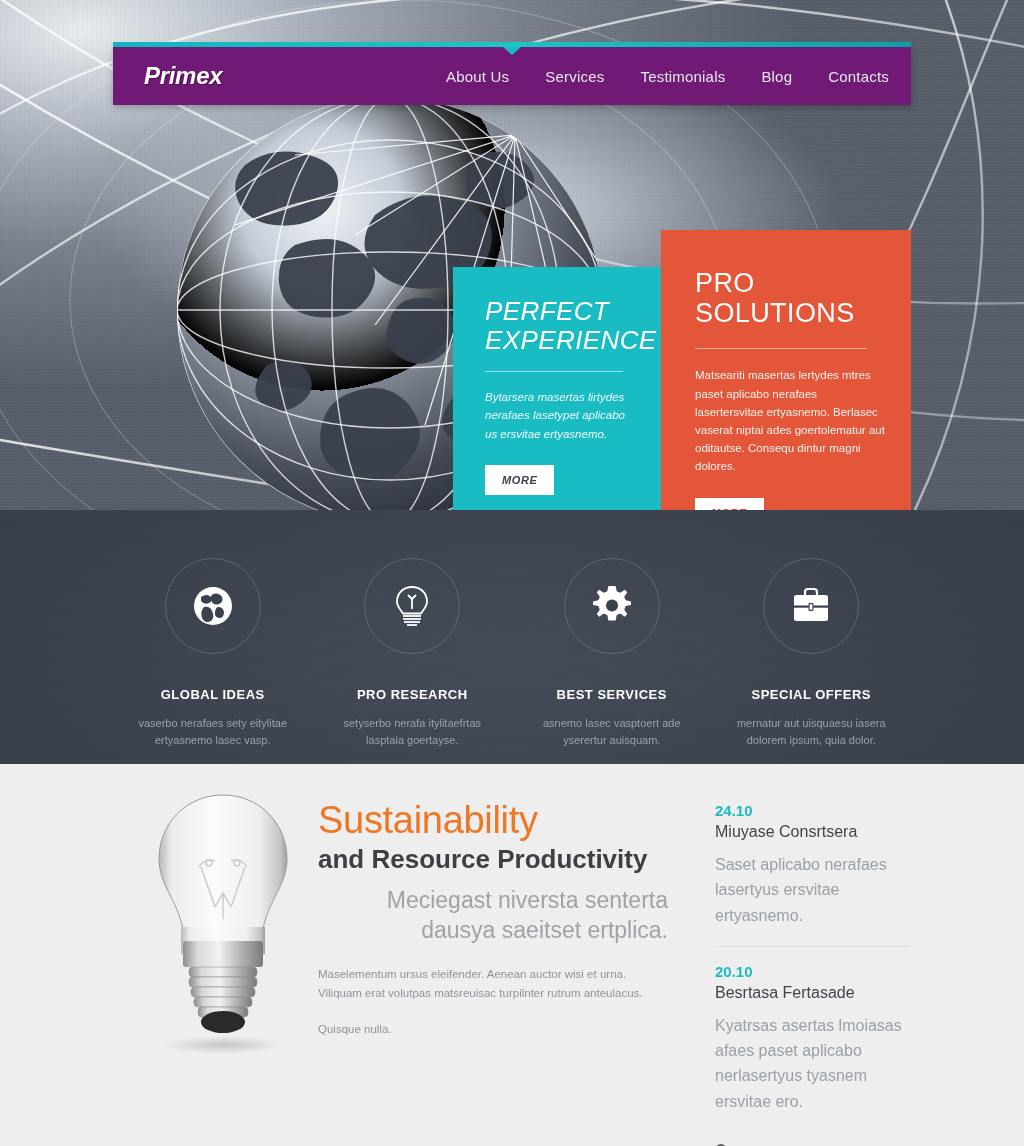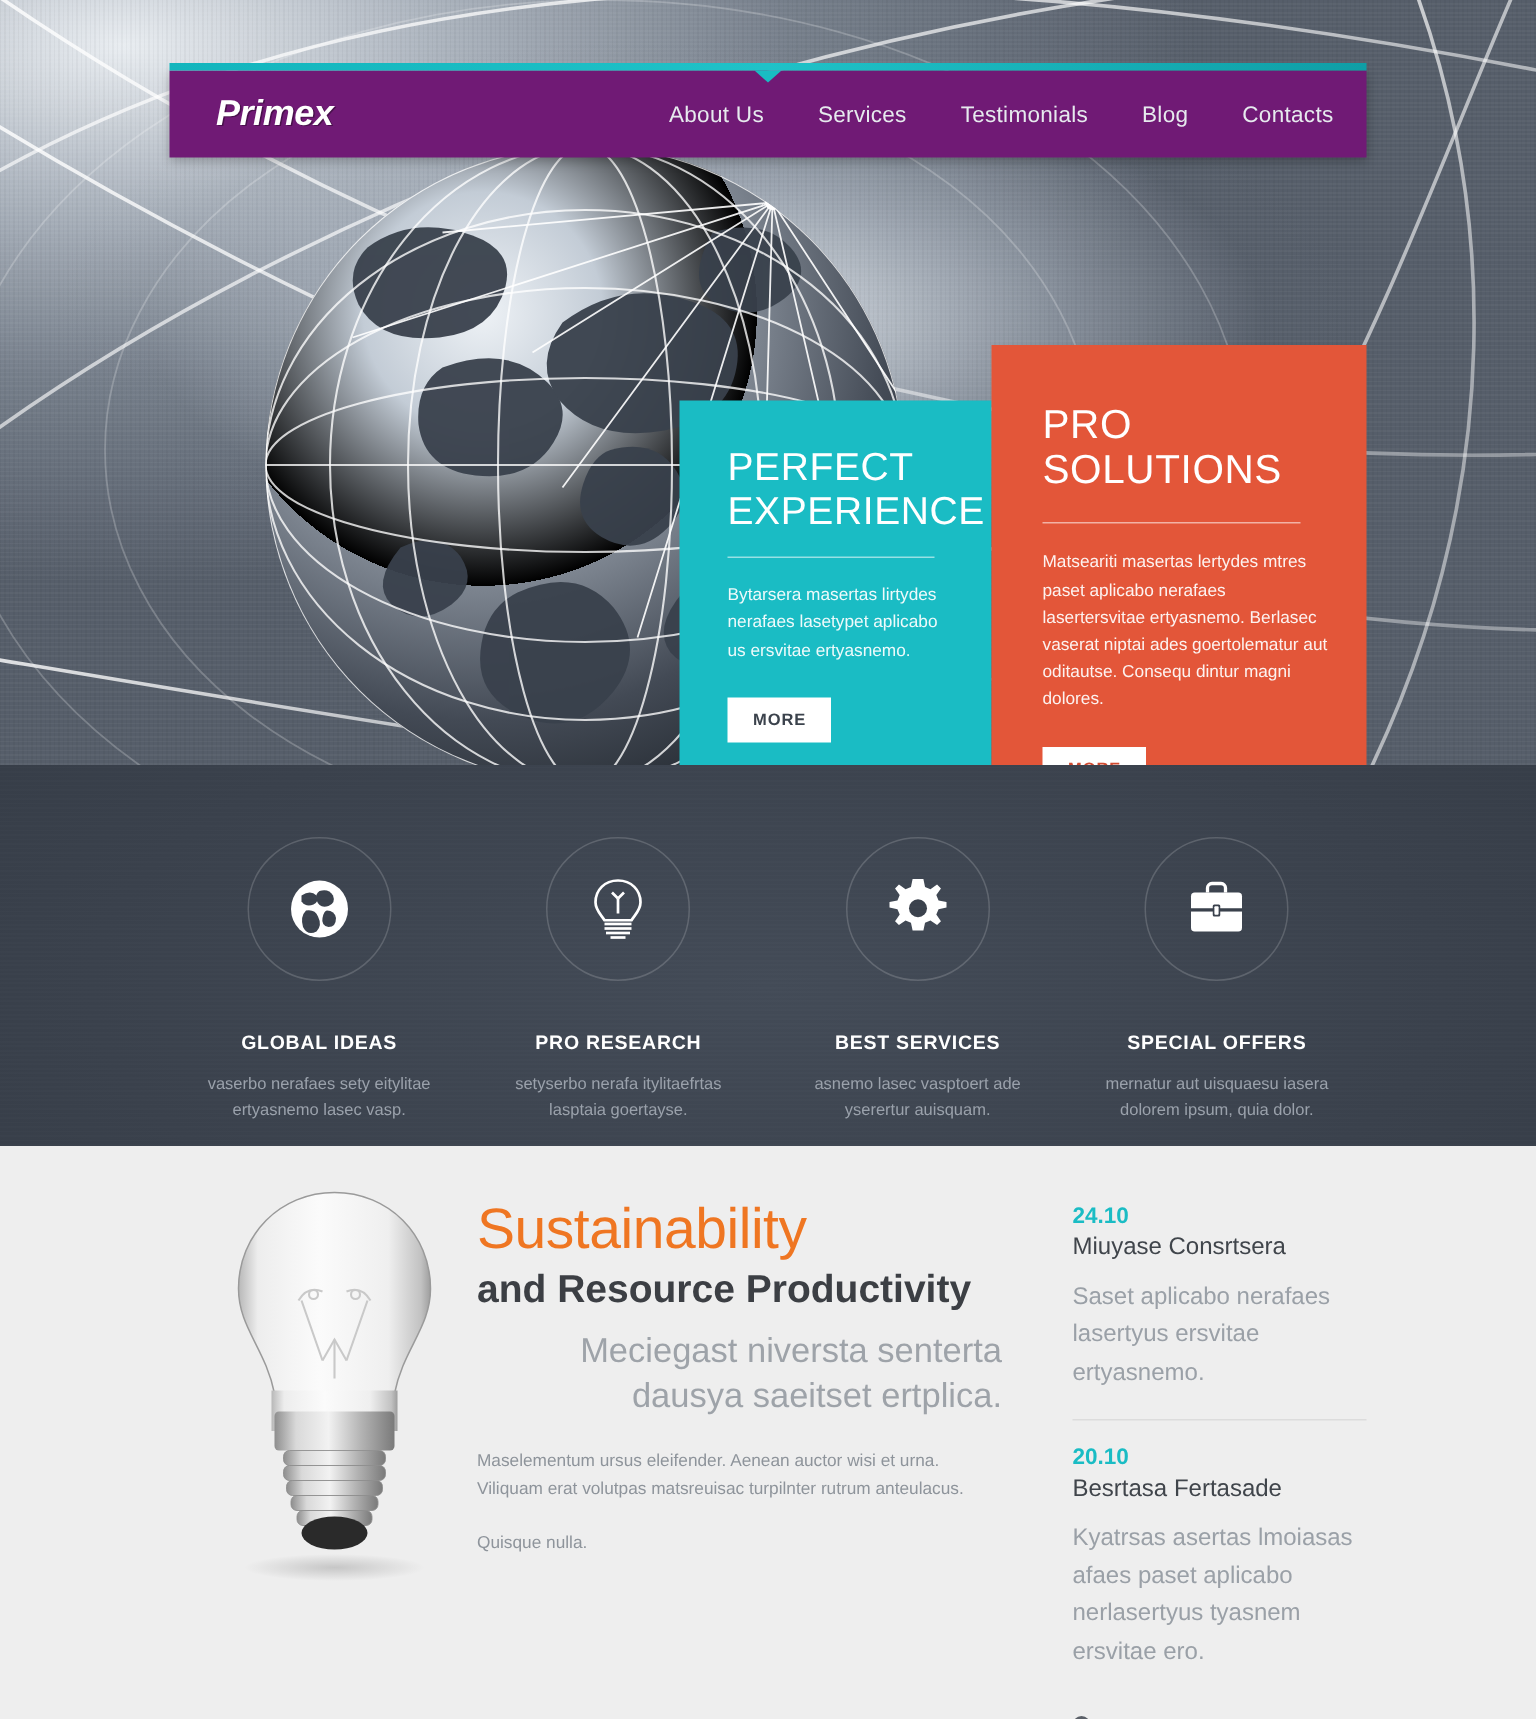--- a/index.html
+++ b/index.html
@@ -70,20 +70,21 @@
   }
   .nav a:last-child { padding-right:0; }
 
   
   .panel-teal {
     position:absolute; left:453px; top:267px;
     width:208px; height:243px;
     background:#1abcc4;
     padding:30px 26px 0 32px;
     z-index:20;
+    font-style:italic;
   }
   .panel-orange {
     position:absolute; left:661px; top:230px;
     width:250px; height:280px;
     background:#e35639;
     padding:38px 26px 0 34px;
     z-index:20;
   }
   .panel-title {
     color:#ffffff; font-weight:300; line-height:1.12;

